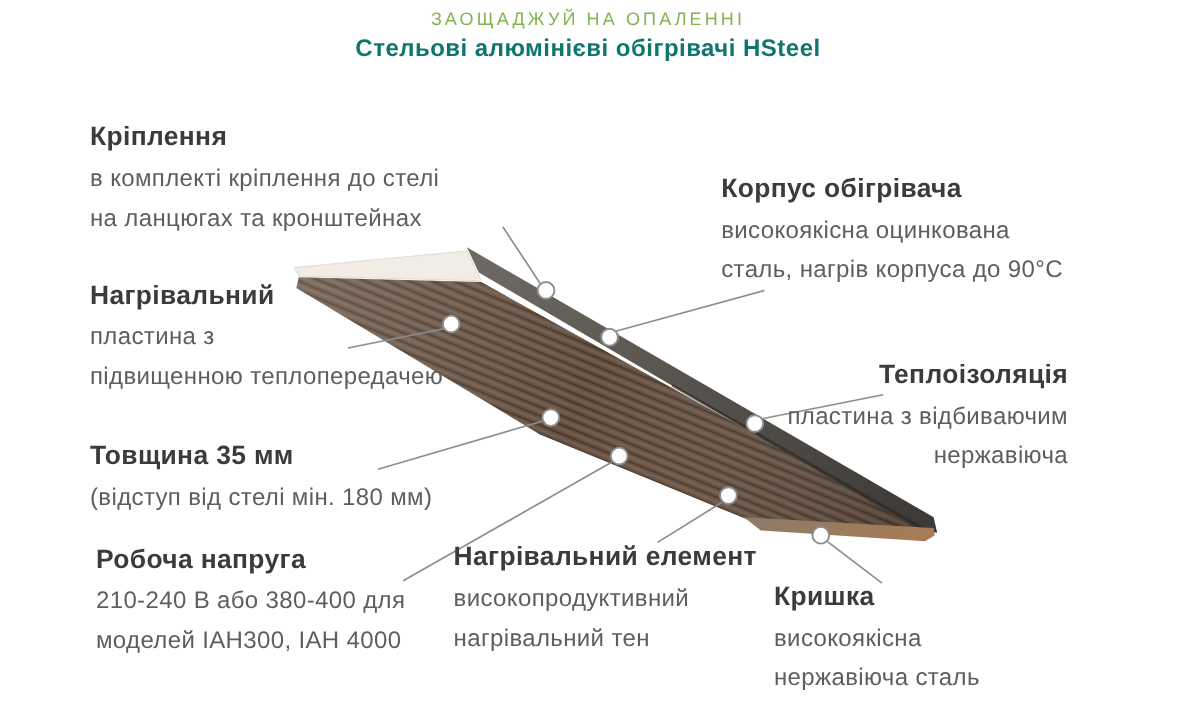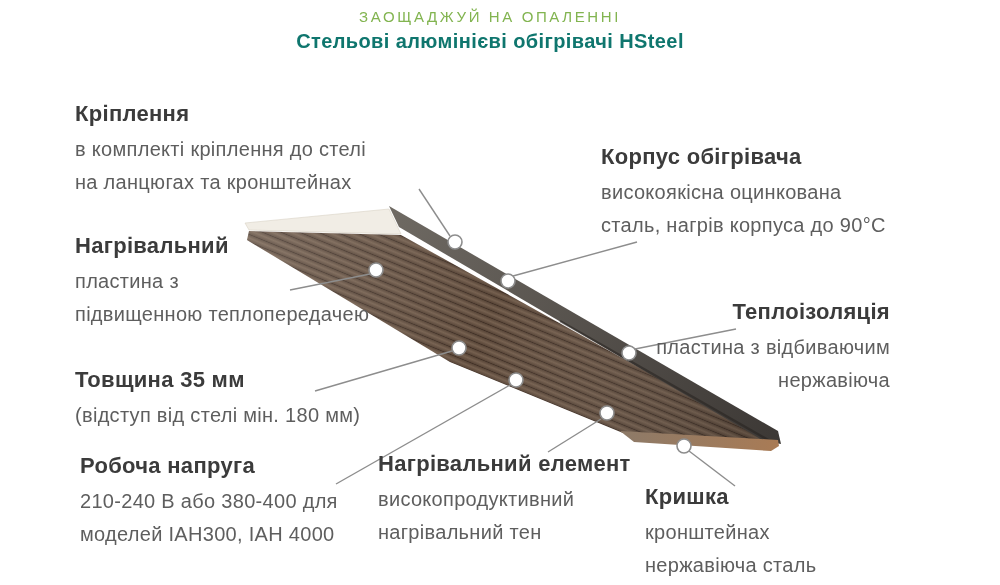--- a/index.html
+++ b/index.html
@@ -120,15 +120,15 @@
 </div>
 
 <div class="note" style="left:378px;top:450px;">
   <div class="note-title">Нагрівальний елемент</div>
   <div class="note-line">високопродуктивний</div>
   <div class="note-line">нагрівальний тен</div>
 </div>
 
 <div class="note" style="left:645px;top:483px;">
   <div class="note-title">Кришка</div>
-  <div class="note-line">кронштейнах</div>
+  <div class="note-line">високоякісна</div>
   <div class="note-line">нержавіюча сталь</div>
 </div>
 
 </body></html>

